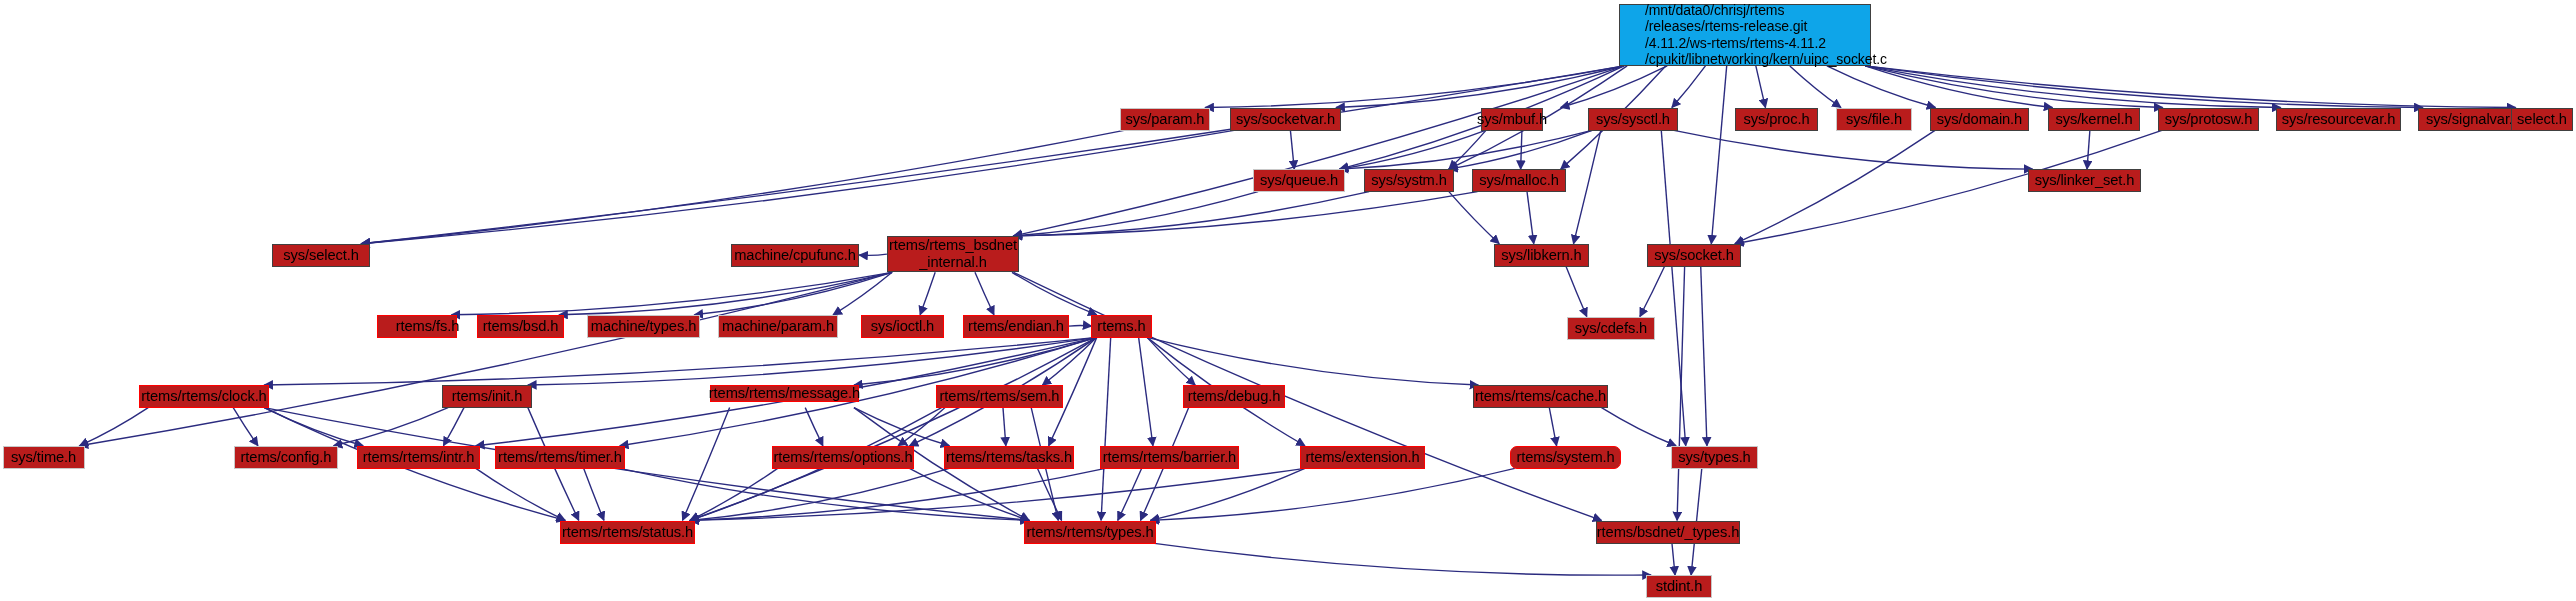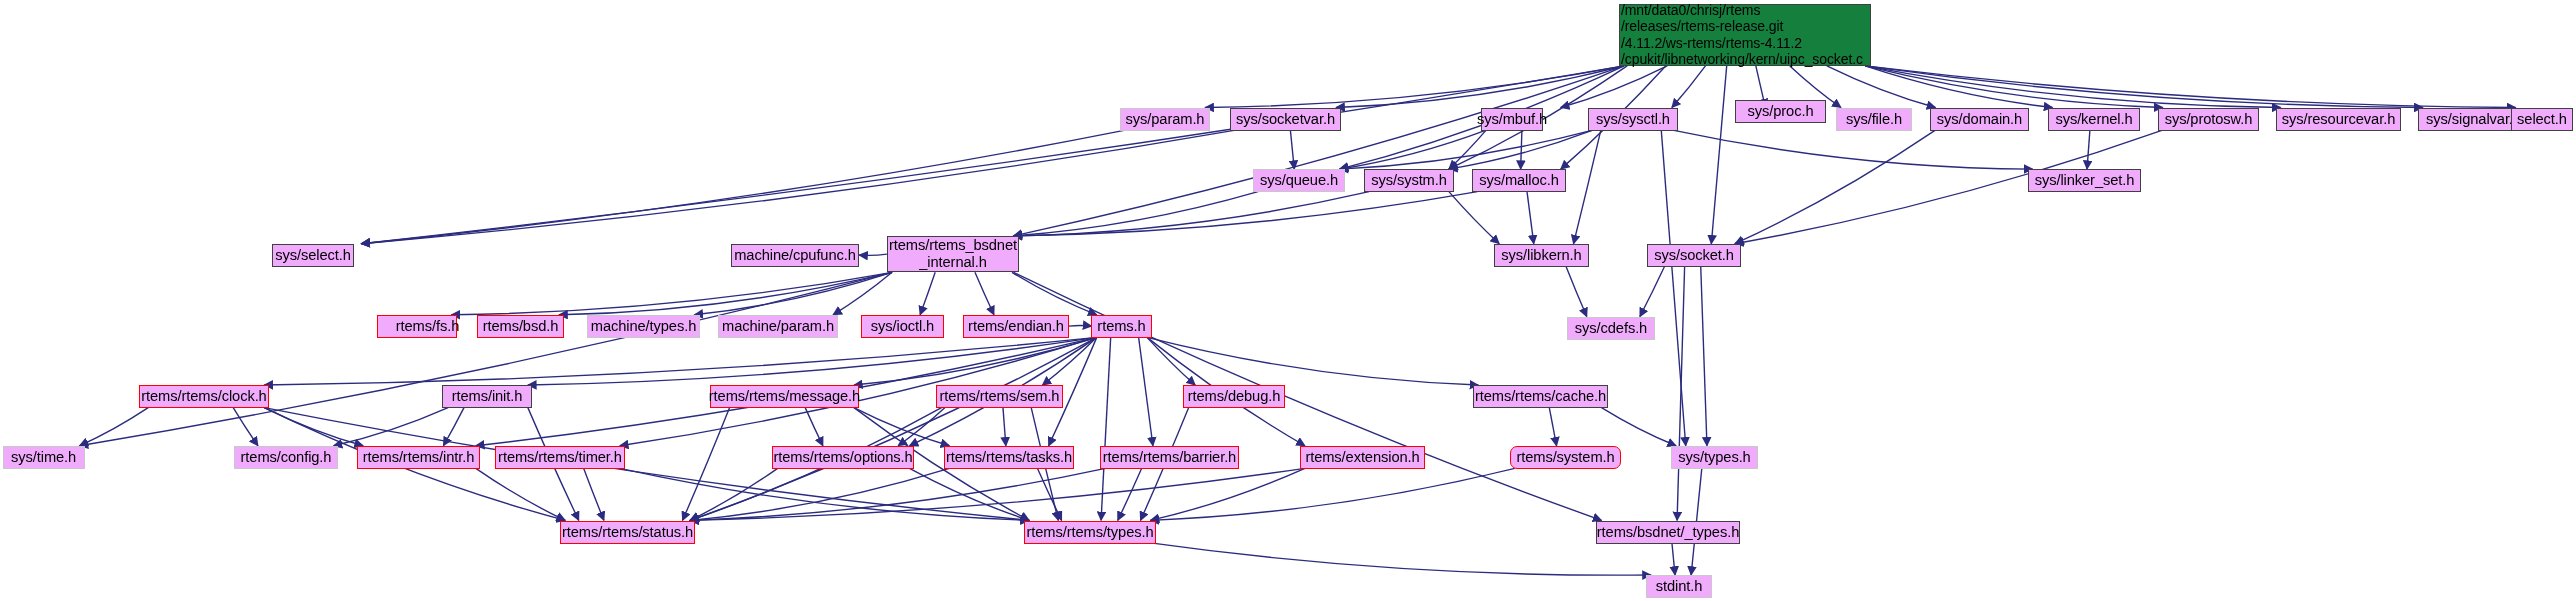--- a/index.html
+++ b/index.html
@@ -22,31 +22,31 @@
     width: 2576px;
     height: 601px;
   }
   .node {
     position: absolute;
     box-sizing: border-box;
     display: flex;
     align-items: center;
     justify-content: center;
     text-align: center;
-    background: #f0abfc;
+    background: #b91c1c;
     color: #000000;
     font-size: 14.7px;
     line-height: 1.15;
     white-space: pre-line;
     letter-spacing: -0.1px;
   }
   .node.grey   { border: 0.9px solid #c8c8c8; }
   .node.black  { border: 0.9px solid #404040; }
   .node.red    { border: 0.9px solid #ff0000; }
-  .node.root   { border: 0.9px solid #404040; background: #15803d; font-size: 14.7px; text-align: left; justify-content: flex-start; padding-left: 1px; }
+  .node.root   { border: 0.9px solid #404040; background: #0ea5e9; font-size: 14.7px; text-align: left; justify-content: flex-start; padding-left: 25px; }
 </style>
 </head>
 <body>
 
 <div id="graph-root">
   <svg class="edges" viewBox="0 0 2969 693">
     <defs>
       <marker id="arrow" viewBox="0 0 10 10" refX="9" refY="5" markerWidth="7" markerHeight="7" orient="auto-start-reverse">
         <path d="M 0 0 L 10 5 L 0 10 z" fill="#2b2b7f"></path>
       </marker>
@@ -156,49 +156,49 @@
   </svg>
   <div id="node-layer">
       <div class="node root" style="left: 1619px; top: 3.5px; width: 252px; height: 62px; font-size: 14px;">/mnt/data0/chrisj/rtems
 /releases/rtems-release.git
 /4.11.2/ws-rtems/rtems-4.11.2
 /cpukit/libnetworking/kern/uipc_socket.c</div>
       <div class="node grey" style="left: 1120px; top: 108px; width: 90px; height: 22.6px;">sys/param.h</div>
       <div class="node black" style="left: 1230px; top: 108px; width: 111px; height: 22.6px;">sys/socketvar.h</div>
       <div class="node black" style="left: 1481px; top: 108px; width: 62px; height: 22.6px;">sys/mbuf.h</div>
       <div class="node black" style="left: 1588px; top: 108px; width: 90px; height: 22.6px;">sys/sysctl.h</div>
-      <div class="node black" style="left: 1735px; top: 100px; width: 91px; height: 22.6px;">sys/proc.h</div>
+      <div class="node black" style="left: 1735px; top: 108px; width: 83px; height: 22.6px;">sys/proc.h</div>
       <div class="node grey" style="left: 1836px; top: 108px; width: 76px; height: 22.6px;">sys/file.h</div>
       <div class="node black" style="left: 1930px; top: 108px; width: 99px; height: 22.6px;">sys/domain.h</div>
       <div class="node black" style="left: 2048px; top: 108px; width: 92px; height: 22.6px;">sys/kernel.h</div>
       <div class="node black" style="left: 2158px; top: 108px; width: 101px; height: 22.6px;">sys/protosw.h</div>
       <div class="node black" style="left: 2276px; top: 108px; width: 125px; height: 22.6px;">sys/resourcevar.h</div>
       <div class="node black" style="left: 2418px; top: 108px; width: 111px; height: 22.6px;">sys/signalvar.h</div>
       <div class="node black" style="left: 2511px; top: 108px; width: 62px; height: 22.6px;">select.h</div>
       <div class="node grey" style="left: 1253px; top: 169px; width: 92px; height: 22.6px;">sys/queue.h</div>
       <div class="node black" style="left: 1364px; top: 169px; width: 90px; height: 22.6px;">sys/systm.h</div>
       <div class="node black" style="left: 1472px; top: 169px; width: 94px; height: 22.6px;">sys/malloc.h</div>
       <div class="node black" style="left: 2028px; top: 169px; width: 113px; height: 22.6px;">sys/linker_set.h</div>
-      <div class="node black" style="left: 272px; top: 244px; width: 82px; height: 22.6px;">sys/select.h</div>
+      <div class="node black" style="left: 272px; top: 244px; width: 98px; height: 22.6px;">sys/select.h</div>
       <div class="node black" style="left: 731px; top: 244px; width: 128px; height: 22.6px;">machine/cpufunc.h</div>
       <div class="node black" style="left: 887px; top: 236px; width: 132px; height: 36px;">rtems/rtems_bsdnet
 _internal.h</div>
       <div class="node black" style="left: 1494px; top: 244px; width: 95px; height: 22.6px;">sys/libkern.h</div>
       <div class="node black" style="left: 1647px; top: 244px; width: 94px; height: 22.6px;">sys/socket.h</div>
       <div class="node red" style="left: 377px; top: 315px; width: 80px; height: 22.6px; padding-left: 21px;">rtems/fs.h</div>
       <div class="node red" style="left: 477px; top: 315px; width: 87px; height: 22.6px;">rtems/bsd.h</div>
       <div class="node grey" style="left: 587px; top: 315px; width: 113px; height: 22.6px;">machine/types.h</div>
       <div class="node grey" style="left: 718px; top: 315px; width: 120px; height: 22.6px;">machine/param.h</div>
       <div class="node red" style="left: 861px; top: 315px; width: 83px; height: 22.6px;">sys/ioctl.h</div>
       <div class="node red" style="left: 963px; top: 315px; width: 106px; height: 22.6px;">rtems/endian.h</div>
       <div class="node red" style="left: 1091px; top: 315px; width: 61px; height: 22.6px;">rtems.h</div>
       <div class="node grey" style="left: 1567px; top: 317px; width: 88px; height: 22.6px;">sys/cdefs.h</div>
       <div class="node red" style="left: 139px; top: 385px; width: 130px; height: 22.6px;">rtems/rtems/clock.h</div>
       <div class="node black" style="left: 442px; top: 385px; width: 90px; height: 22.6px;">rtems/init.h</div>
-      <div class="node red" style="left: 710px; top: 385px; width: 149px; height: 23px;">rtems/rtems/message.h</div>
+      <div class="node red" style="left: 710px; top: 385px; width: 149px; height: 17px;">rtems/rtems/message.h</div>
       <div class="node red" style="left: 936px; top: 385px; width: 127px; height: 22.6px;">rtems/rtems/sem.h</div>
       <div class="node red" style="left: 1183px; top: 385px; width: 102px; height: 22.6px;">rtems/debug.h</div>
       <div class="node black" style="left: 1473px; top: 385px; width: 135px; height: 22.6px;">rtems/rtems/cache.h</div>
       <div class="node grey" style="left: 2.6px; top: 446px; width: 82px; height: 22.6px;">sys/time.h</div>
       <div class="node grey" style="left: 234px; top: 446px; width: 104px; height: 22.6px;">rtems/config.h</div>
       <div class="node red" style="left: 357px; top: 446px; width: 123px; height: 22.6px;">rtems/rtems/intr.h</div>
       <div class="node red" style="left: 495px; top: 446px; width: 130px; height: 22.6px;">rtems/rtems/timer.h</div>
       <div class="node red" style="left: 772px; top: 446px; width: 142px; height: 22.6px;">rtems/rtems/options.h</div>
       <div class="node red" style="left: 944px; top: 446px; width: 130px; height: 22.6px;">rtems/rtems/tasks.h</div>
       <div class="node red" style="left: 1100px; top: 446px; width: 139px; height: 22.6px;">rtems/rtems/barrier.h</div>

